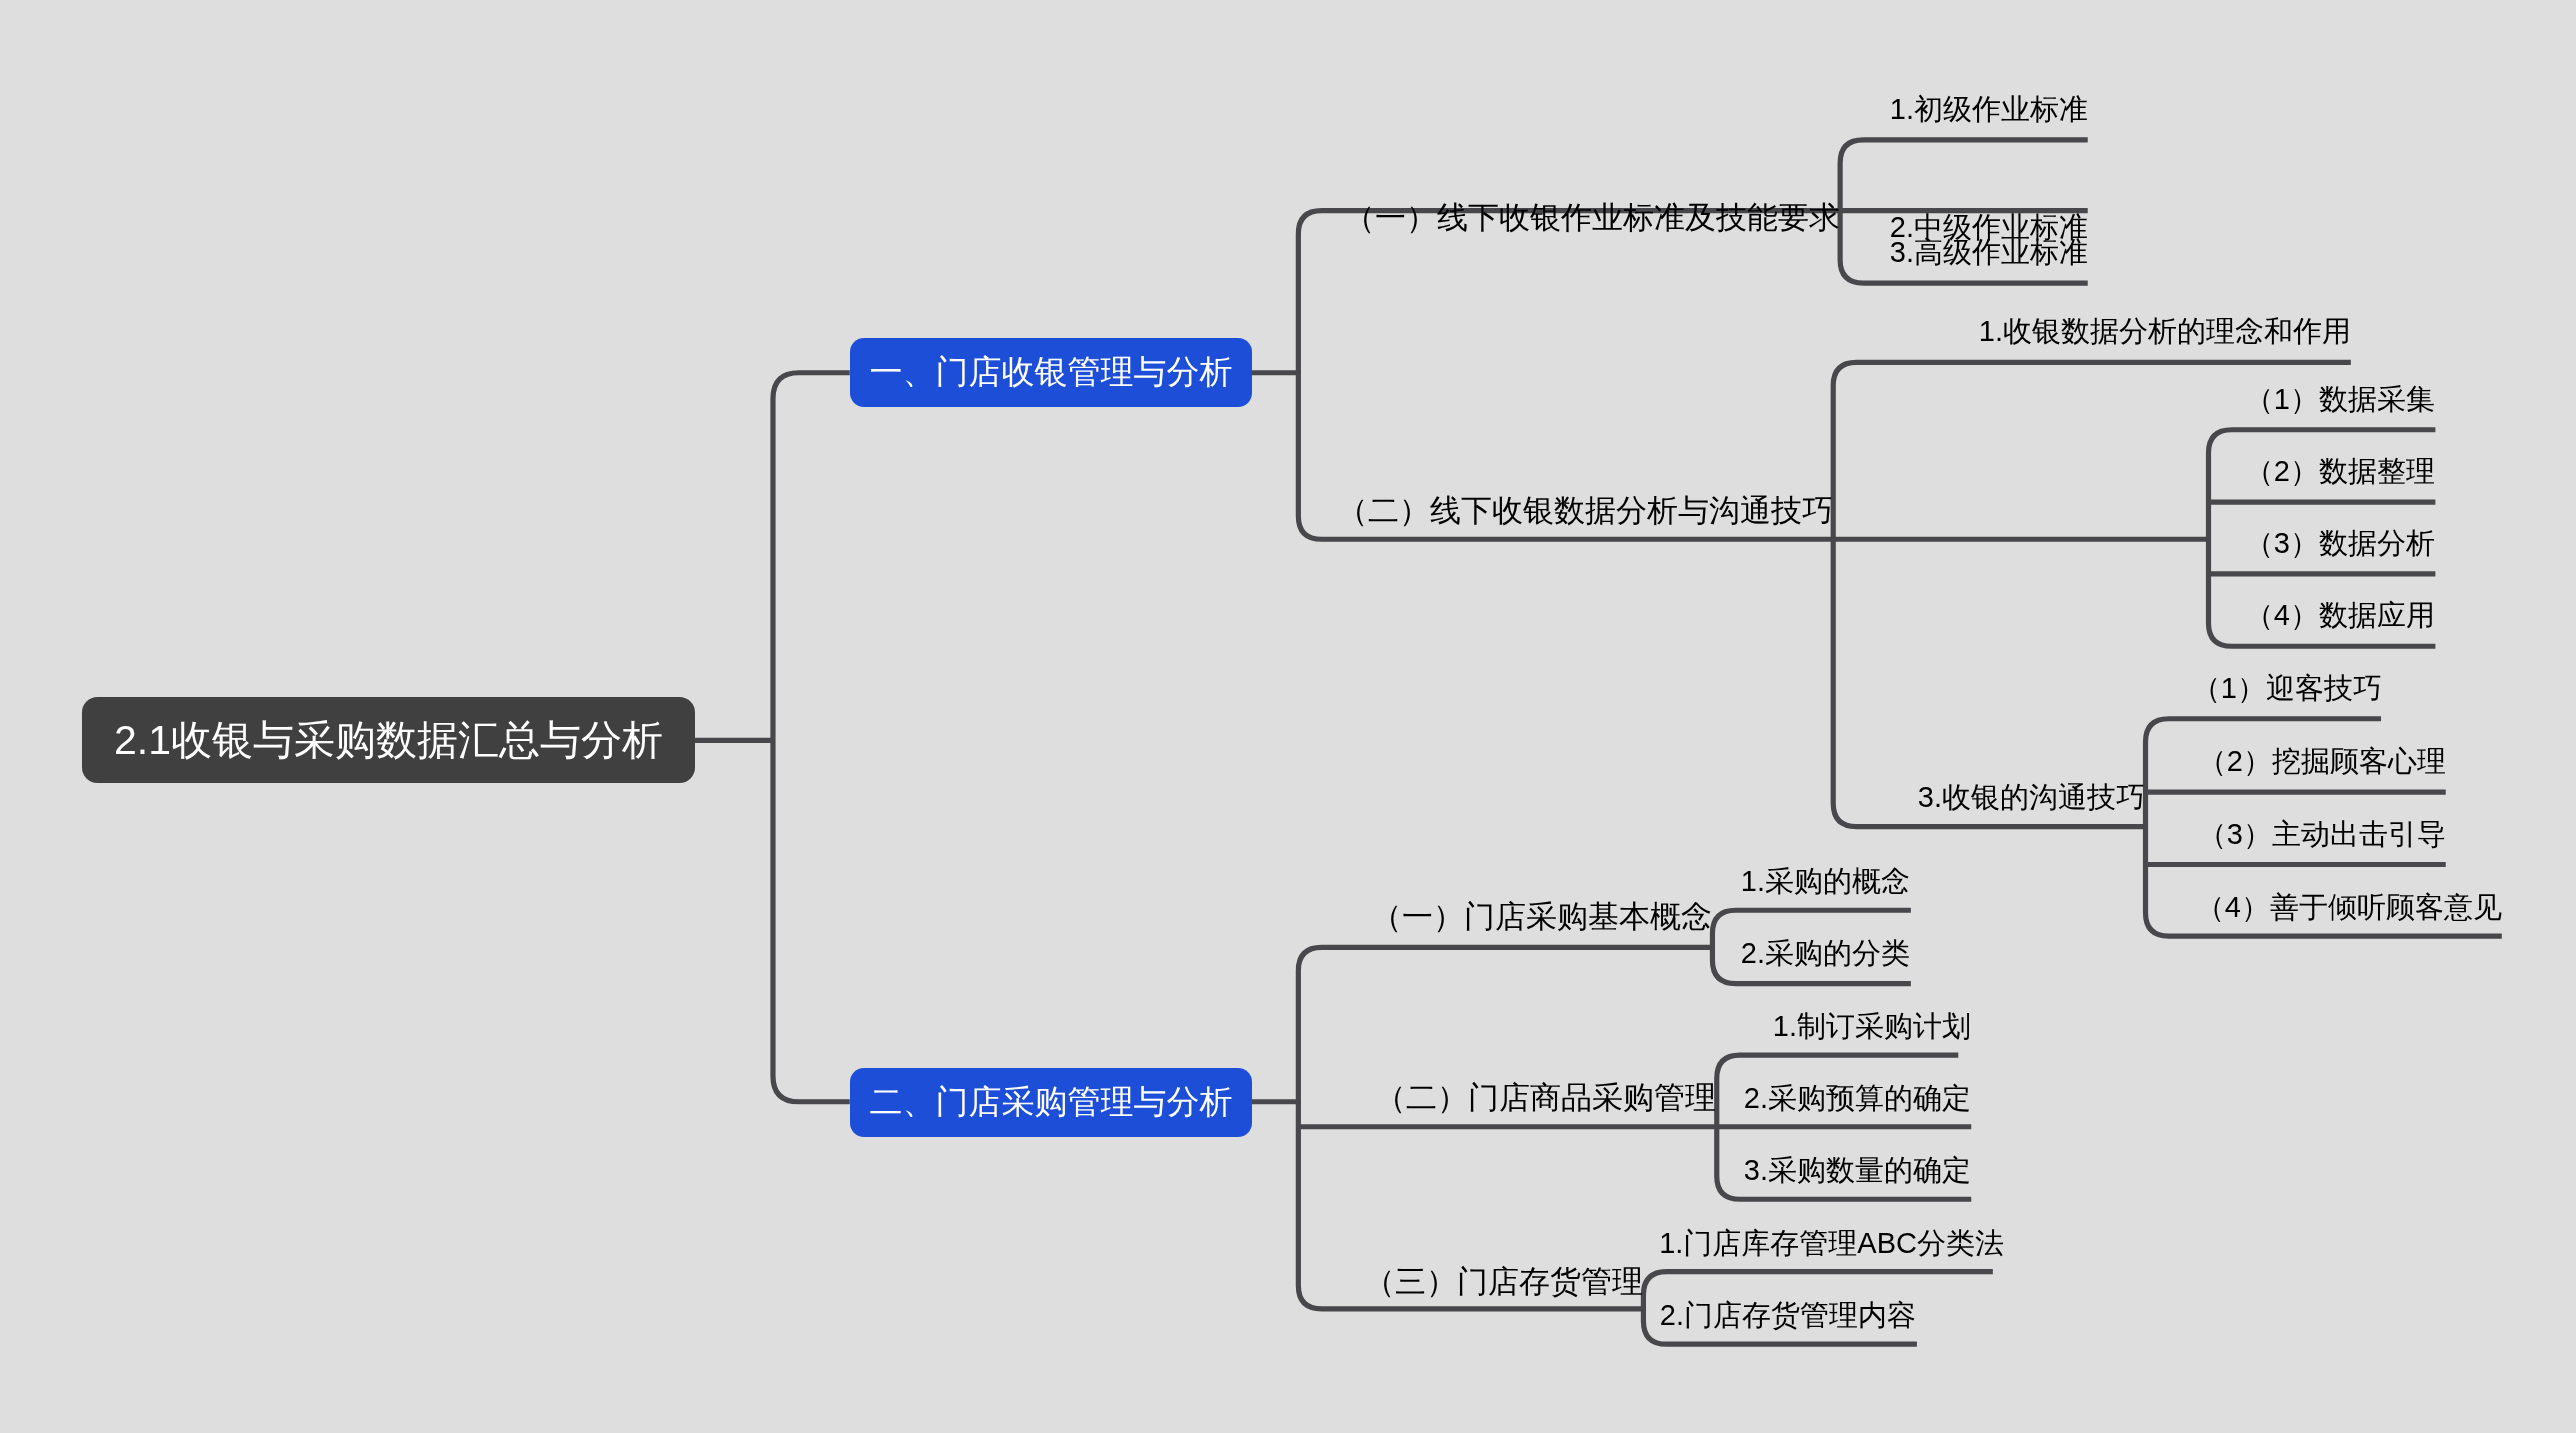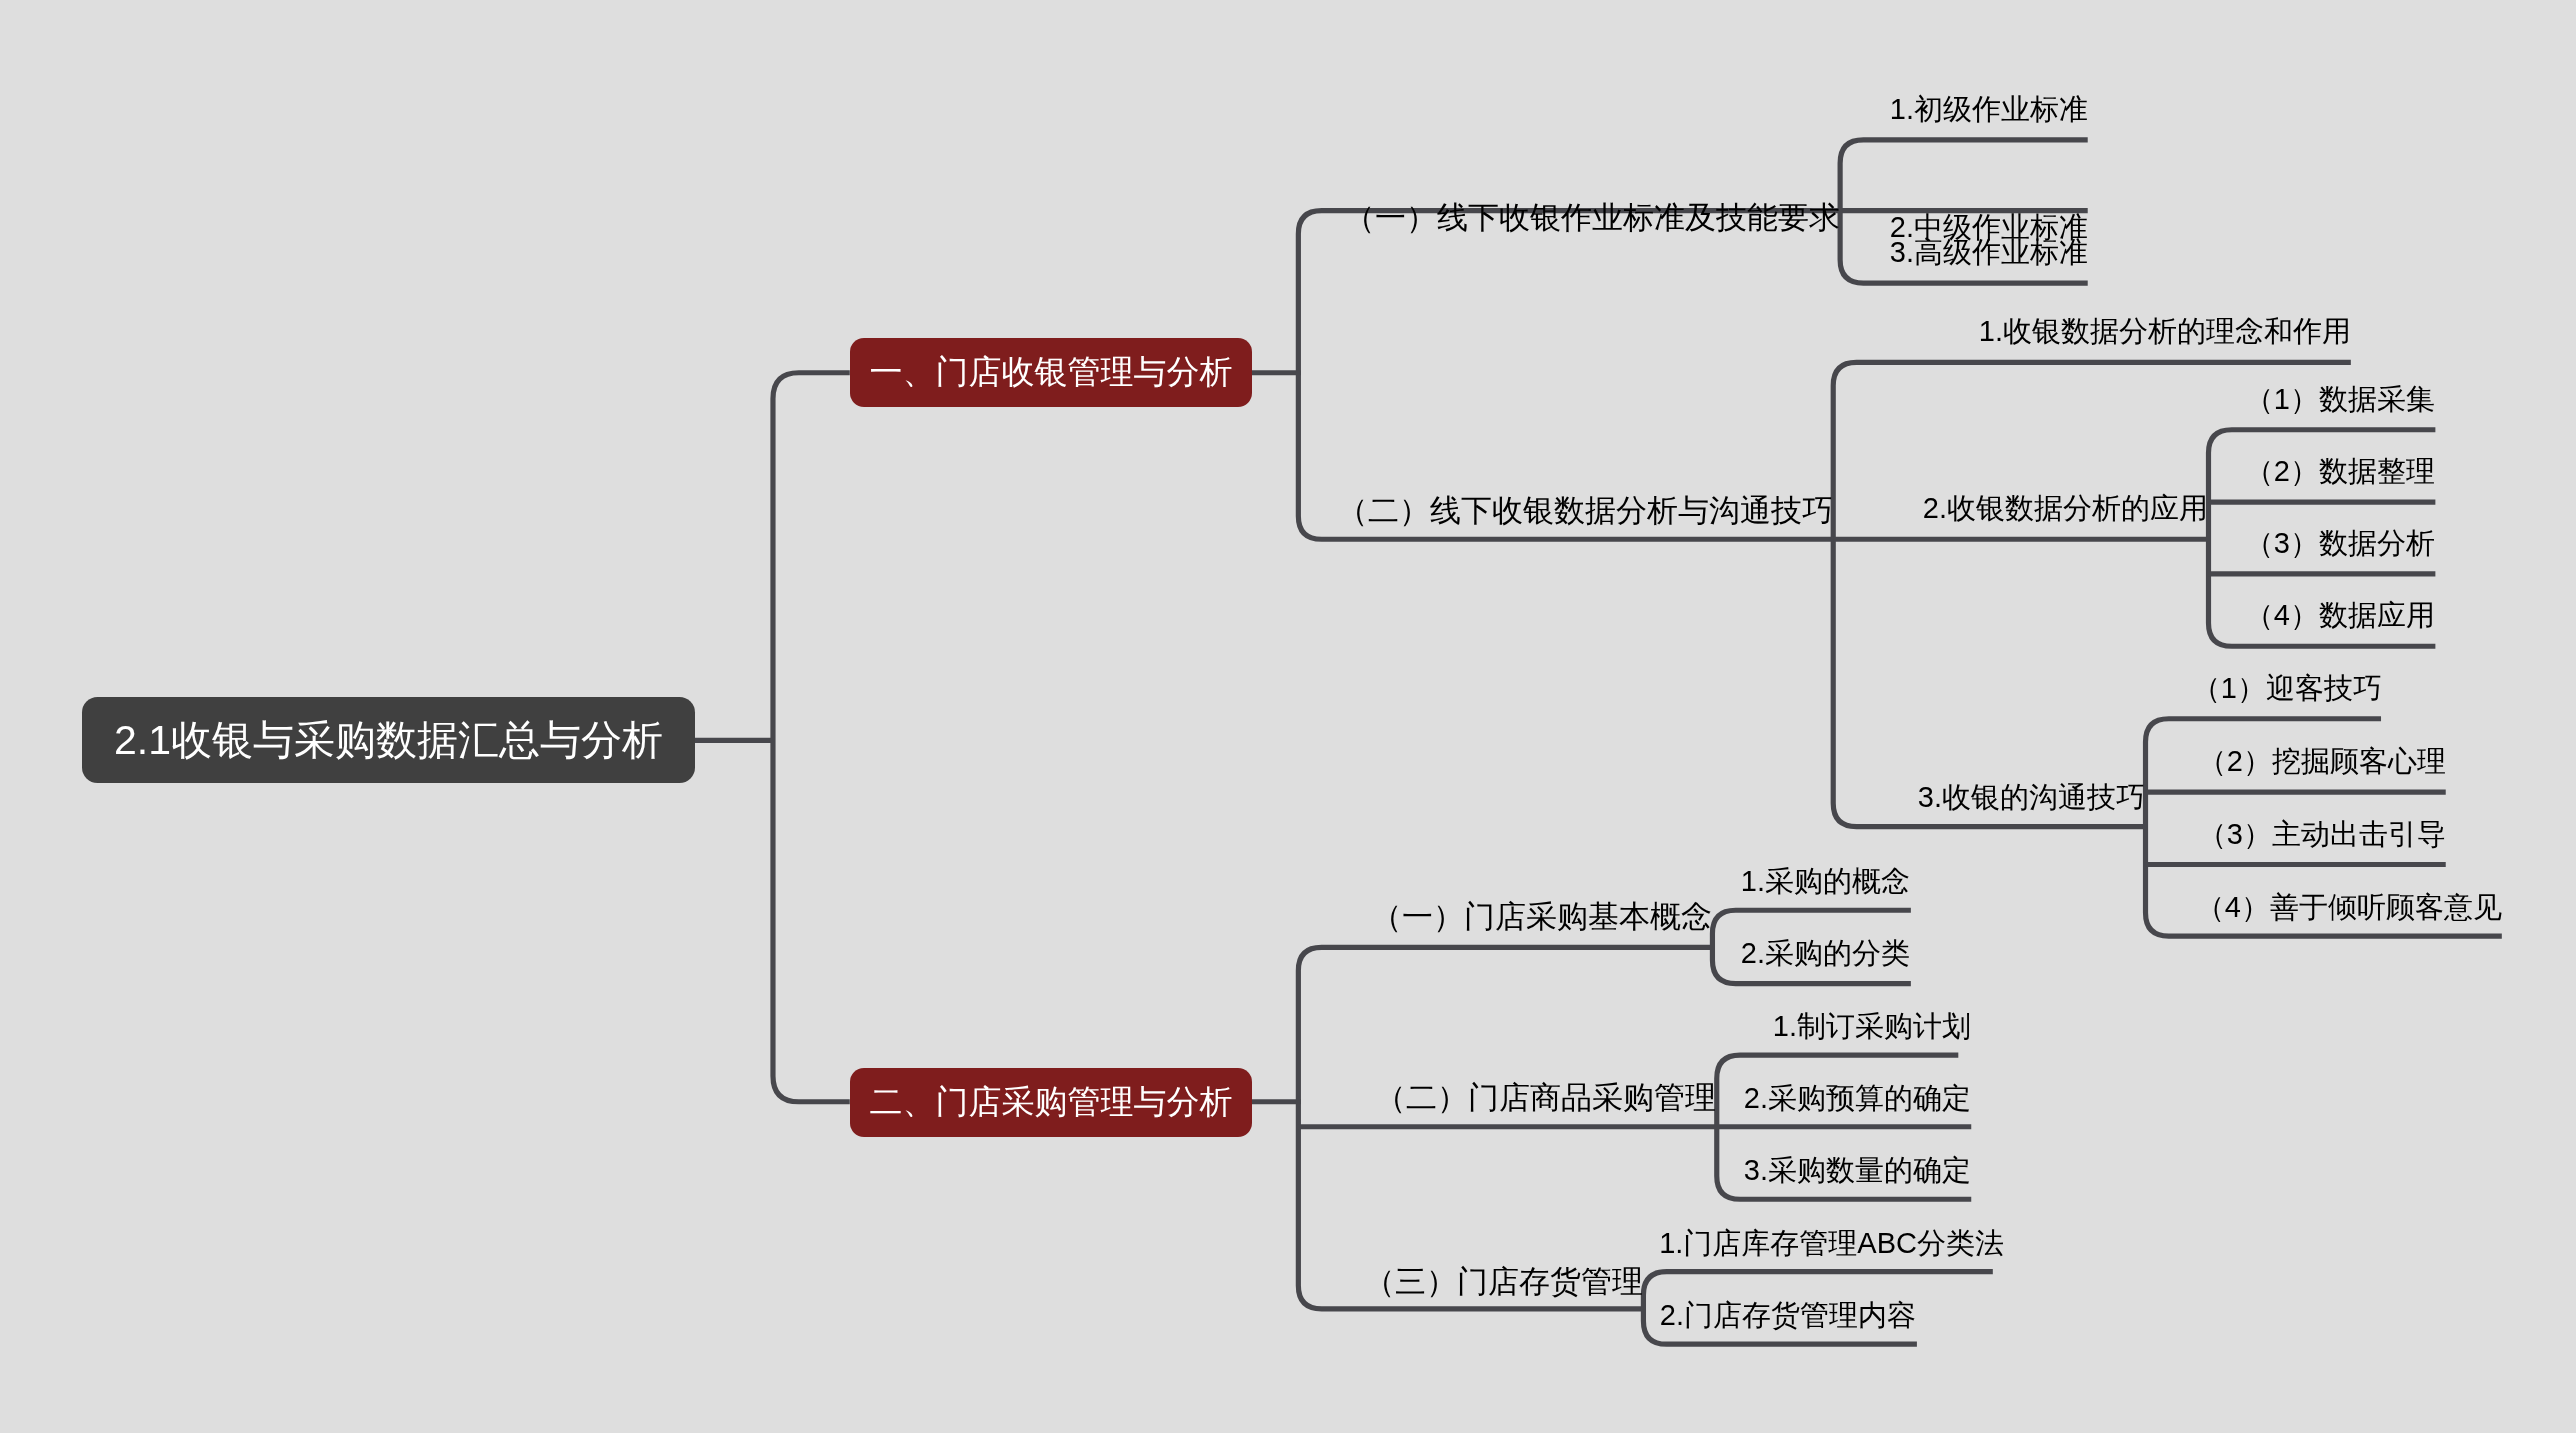--- a/index.html
+++ b/index.html
@@ -12,21 +12,21 @@
   .topic{
     position:absolute;display:flex;align-items:center;justify-content:center;
     color:#ffffff;box-sizing:border-box;white-space:nowrap;cursor:default;
   }
   .root{
     left:82px;top:697px;width:613px;height:86px;
     background:#404040;border-radius:15.5px;font-size:41px;
   }
   .main{
     width:402px;height:69px;left:850px;
-    background:#7f1d1d;border-radius:14px;font-size:33px;
+    background:#1d4ed8;border-radius:14px;font-size:33px;
   }
   .lbl{
     position:absolute;color:#000000;text-align:right;white-space:nowrap;
     overflow:visible;
   }
   .l3{font-size:31px;line-height:43px;height:43px;}
   .l4{font-size:29px;line-height:41px;height:41px;}
 </style>
 </head>
 <body>
@@ -70,21 +70,20 @@
   <div class="lbl l3" style="left:1298px;width:535px;top:489px;">（二）线下收银数据分析与沟通技巧</div>
   <div class="lbl l3" style="left:1298px;width:414px;top:895px;">（一）门店采购基本概念</div>
   <div class="lbl l3" style="left:1298px;width:345px;top:1260px;">（三）门店存货管理</div>
   <div class="lbl l3" style="left:1298px;width:418px;top:1076px;">（二）门店商品采购管理</div>
 
   <div class="lbl l4" style="left:1840px;width:248px;top:89px;">1.初级作业标准</div>
   <div class="lbl l4" style="left:1840px;width:248px;top:160px;margin-top:47px;">2.中级作业标准</div>
   <div class="lbl l4" style="left:1840px;width:248px;top:232px;">3.高级作业标准</div>
 
   <div class="lbl l4" style="left:1833px;width:518px;top:311px;">1.收银数据分析的理念和作用</div>
-  <div class="lbl l4" style="left:1833px;width:375px;top:488px;">2.收银数据分析的应用</div>
   <div class="lbl l4" style="left:1833px;width:312px;top:777px;">3.收银的沟通技巧</div>
 
   <div class="lbl l4" style="left:2208px;width:227px;top:379px;">（1）数据采集</div>
   <div class="lbl l4" style="left:2208px;width:227px;top:451px;">（2）数据整理</div>
   <div class="lbl l4" style="left:2208px;width:227px;top:523px;">（3）数据分析</div>
   <div class="lbl l4" style="left:2208px;width:227px;top:595px;">（4）数据应用</div>
 
   <div class="lbl l4" style="left:2146px;width:236px;top:668px;">（1）迎客技巧</div>
   <div class="lbl l4" style="left:2146px;width:300px;top:741px;">（2）挖掘顾客心理</div>
   <div class="lbl l4" style="left:2146px;width:300px;top:814px;">（3）主动出击引导</div>

